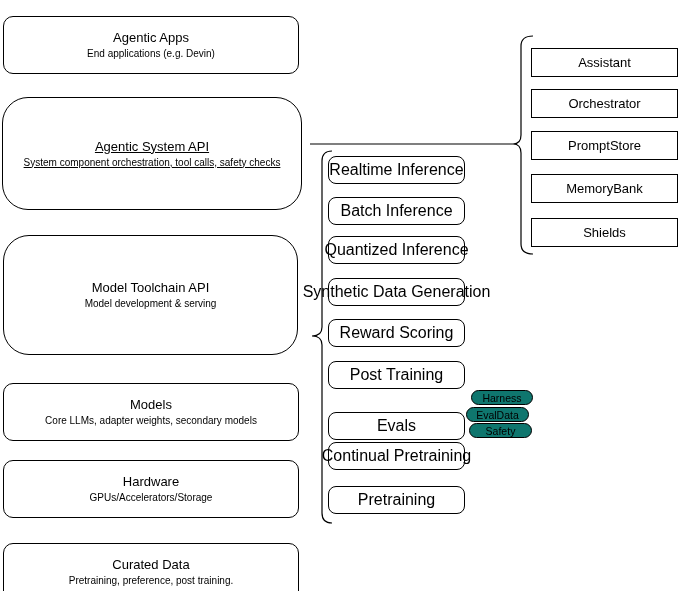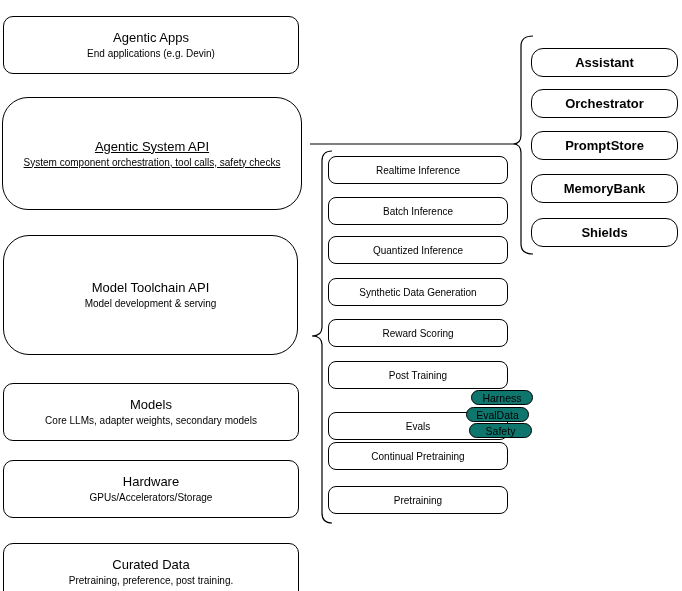--- a/index.html
+++ b/index.html
@@ -20,22 +20,22 @@
     display:flex;
     flex-direction:column;
     align-items:center;
     justify-content:center;
     text-align:center;
   }
   .lbox{left:3px;width:296px;height:58px;border-radius:10px;}
   .lbox .t{font-size:13px;line-height:15px;}
   .lbox .s{font-size:10px;line-height:12px;margin-top:3px;}
   .big{border-radius:26px;}
-  .mbox{left:328px;width:180px;height:28px;border-radius:8px;font-size:10px;white-space:nowrap;}
-  .rbox{left:531px;width:147px;height:29px;border-radius:12px;font-size:13px;white-space:nowrap;font-weight:bold;}
+  .mbox{left:328px;width:137px;height:28px;border-radius:8px;font-size:16px;white-space:nowrap;}
+  .rbox{left:531px;width:147px;height:29px;border-radius:0;font-size:13px;white-space:nowrap;}
   .tag{
     position:absolute;
     box-sizing:border-box;
     border:1.2px solid #000;
     background:#0f766e;
     border-radius:8px;
     height:15px;
     display:flex;align-items:center;justify-content:center;
     font-size:10.5px;
     white-space:nowrap;

